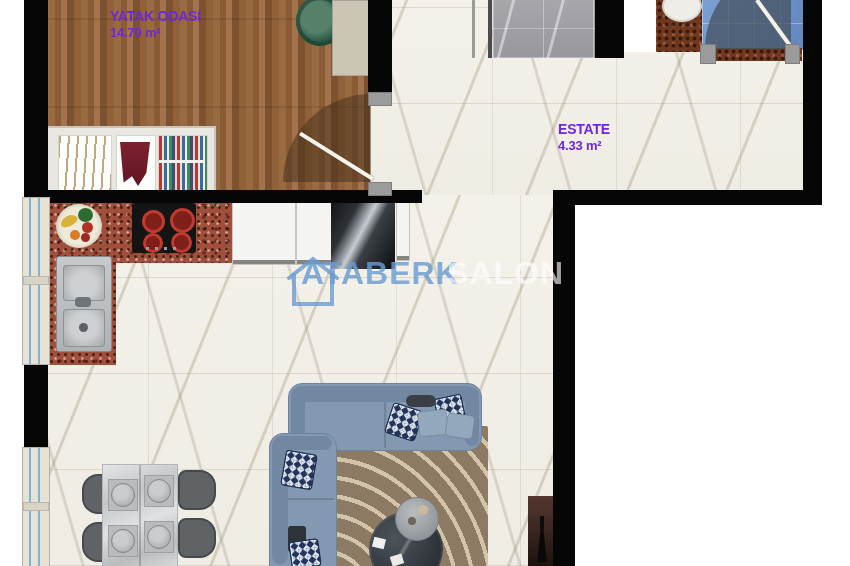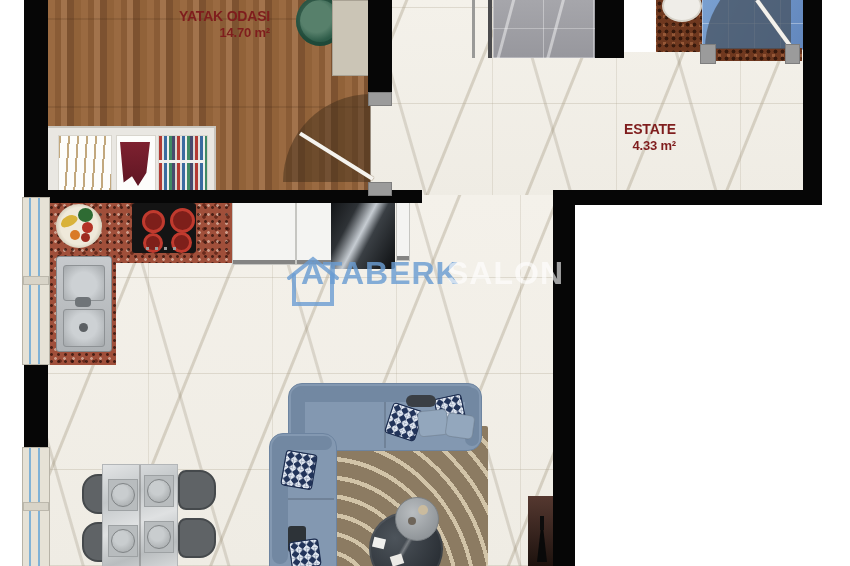--- a/index.html
+++ b/index.html
@@ -48,21 +48,21 @@
   .bluetile{
     background:
       repeating-linear-gradient(90deg, rgba(255,255,255,.35) 0 1px, rgba(0,0,0,0) 1px 26px),
       repeating-linear-gradient(0deg, rgba(255,255,255,.35) 0 1px, rgba(0,0,0,0) 1px 26px),
       linear-gradient(115deg,#7aa0d0,#6287bd);
   }
   .wall{background:#060606;}
   .jamb{background:#9b9b9b;border:1px solid #7e7e7e;}
 
   
-  .room-label{z-index:8;text-align:right;color:#7f1d1d;}
+  .room-label{z-index:8;text-align:left;color:#6d28d9;}
   .room-label .rname{font-size:14px;font-weight:700;letter-spacing:-0.2px;line-height:17px;}
   .room-label .rarea{font-size:13px;font-weight:700;letter-spacing:-0.2px;line-height:16px;}
 
   
   .wm{z-index:9;}
   .wm-brand{position:absolute;font-size:32px;font-weight:700;letter-spacing:1px;color:rgba(106,156,210,.82);}
   .wm-light{color:rgba(255,255,255,.62);}
   .wm-url{position:absolute;font-size:24px;font-weight:400;color:rgba(255,255,255,.55);letter-spacing:1px;}
 
   

